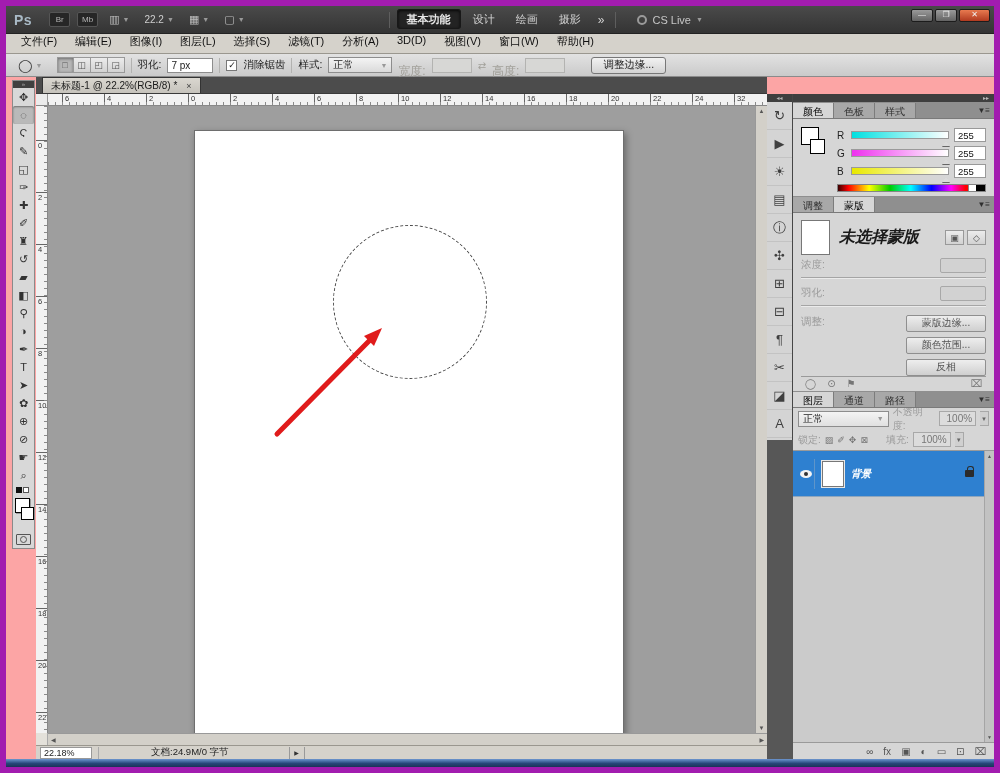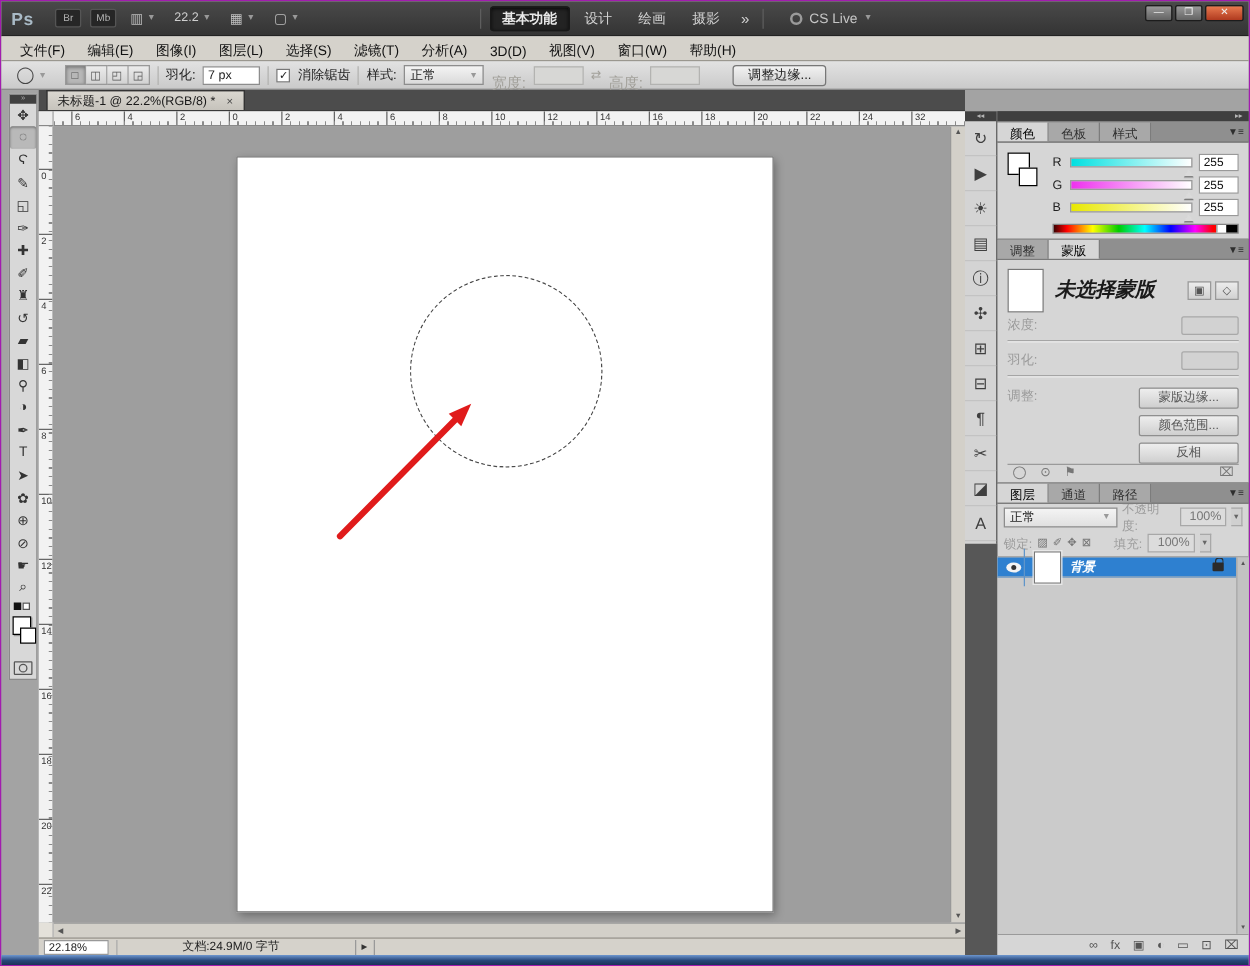--- a/index.html
+++ b/index.html
@@ -1,19 +1,19 @@
 <!DOCTYPE html>
 <html><head>
 <meta charset="utf-8">
 <style>
   * { box-sizing: border-box; margin: 0; padding: 0; }
   html,body { background:#222; }
-  .app{position:relative;width:1000px;height:773px;background:#a3a3a3;
+  .app{position:relative;width:1000px;height:773px;background:#fca5a5;
        font-family:"Liberation Sans","DejaVu Sans",sans-serif;font-size:11px;overflow:hidden;
-       border:1px solid #a21caf;}
+       border:6px solid #a21caf;}
   
   .titlebar{position:absolute;top:0;left:0;right:0;height:28px;
     background:linear-gradient(#4a4a4a,#343434);border-bottom:1px solid #222;
     display:flex;align-items:center;gap:7px;padding:0 8px;color:#c6c6c6;}
   .ps-logo{color:#a9bac6;font-weight:bold;font-size:14px;letter-spacing:.5px;margin-right:10px;}
   .appbtn{width:21px;height:15px;background:#262626;border:1px solid #555;border-radius:2px;
     font-size:8px;display:flex;align-items:center;justify-content:center;color:#b5b5b5;}
   .tb-ctl{display:flex;align-items:center;gap:3px;padding:2px 4px;font-size:10px;color:#cfcfcf;}
   .mini-ic{font-size:11px;color:#bdbdbd;}
   .dd{font-size:7px;color:#999;}
@@ -24,21 +24,21 @@
     box-shadow:inset 0 1px 3px rgba(0,0,0,.8);font-weight:bold;color:#e8e8e8;}
   .overflow-btn{color:#cfcfcf;font-size:12px;padding:0 4px;}
   .cslive{display:flex;align-items:center;gap:5px;margin-left:14px;}
   .ring{width:10px;height:10px;border:2px solid #9a9a9a;border-radius:50%;display:inline-block;}
   .winbtns{position:absolute;top:3px;right:4px;display:flex;gap:2px;}
   .winbtn{width:22px;height:13px;border:1px solid #1c1c1c;border-radius:2px;
     background:linear-gradient(#9a9a9a,#636363);color:#f0f0f0;font-size:8px;line-height:10px;text-align:center;}
   .winbtn.close{width:31px;background:linear-gradient(#e87a50,#b03a1f);font-weight:bold;}
   
   .menubar{position:absolute;top:28px;left:0;right:0;height:20px;background:#d5d2cb;
-    border-bottom:1px solid #9a978f;display:flex;align-items:flex-end;padding-left:6px;color:#111;}
+    border-bottom:1px solid #9a978f;display:flex;align-items:flex-start;padding-left:6px;color:#111;}
   .menu-item{padding:0 9px;font-size:11px;}
   
   .optionsbar{position:absolute;top:48px;left:0;right:0;height:23px;
     background:linear-gradient(#e2e2e2,#cacaca);border-bottom:1px solid #8b8b8b;
     display:flex;align-items:center;gap:6px;padding:0 8px;color:#222;}
   .tool-preset{display:flex;align-items:center;gap:3px;padding:1px 4px;}
   .preset-ic{font-size:13px;color:#444;}
   .combine{display:flex;margin-left:4px;}
   .combine-btn{width:17px;height:16px;border:1px solid #999;border-left:none;display:flex;align-items:center;
     justify-content:center;font-size:9px;color:#555;background:linear-gradient(#ececec,#d2d2d2);}
@@ -181,21 +181,21 @@
   .lrow{height:21px;display:flex;align-items:center;gap:4px;padding:0 5px;}
   .blend-select{width:92px;height:16px;background:linear-gradient(#f4f4f4,#e0e0e0);border:1px solid #8d8d8d;
     display:flex;align-items:center;justify-content:space-between;padding:0 4px;font-size:10px;color:#222;}
   .dim{color:#9b9b9b;font-size:10px;}
   .val-box{width:38px;height:15px;border:1px solid #a8a8a8;background:#dcdcdc;display:flex;
     align-items:center;justify-content:flex-end;padding-right:3px;font-size:10px;color:#777;}
   .dd-btn{width:9px;height:15px;border:1px solid #a8a8a8;border-left:none;background:#d0d0d0;
     font-size:6px;color:#666;display:flex;align-items:center;justify-content:center;}
   .lock-icons{display:flex;gap:4px;font-size:9px;color:#777;}
   .layers-list{flex:1;background:#cbcbcb;border-top:1px solid #9a9a9a;position:relative;min-height:0;}
-  .layer-row{height:16px;background:#2e80d0;display:flex;align-items:center;padding:0 4px;
+  .layer-row{height:46px;background:#2e80d0;display:flex;align-items:center;padding:0 4px;
     border-bottom:1px solid #8fa6bd;margin-right:10px;}
   .eye-cell{width:18px;border-right:1px solid #5f95c9;height:30px;display:flex;align-items:center;justify-content:center;}
   .eye{width:12px;height:8px;background:#f4f4f4;border-radius:50%;position:relative;}
   .eye::after{content:"";position:absolute;left:4px;top:2px;width:4px;height:4px;background:#333;border-radius:50%;}
   .layer-thumb{width:22px;height:26px;background:#fff;border:1px solid #777;outline:1px solid #e8e8e8;margin:0 7px;}
   .layer-name{flex:1;color:#fff;font-style:italic;font-weight:bold;font-size:10px;}
   .lock-badge{width:9px;height:7px;background:#2b2b2b;position:relative;margin-right:6px;border-radius:1px;}
   .lock-badge::before{content:"";position:absolute;left:1.5px;top:-4px;width:5px;height:4px;
     border:1.5px solid #2b2b2b;border-bottom:none;border-radius:3px 3px 0 0;}
   .list-scroll{position:absolute;right:0;top:0;bottom:0;width:10px;background:#c2c2c2;

